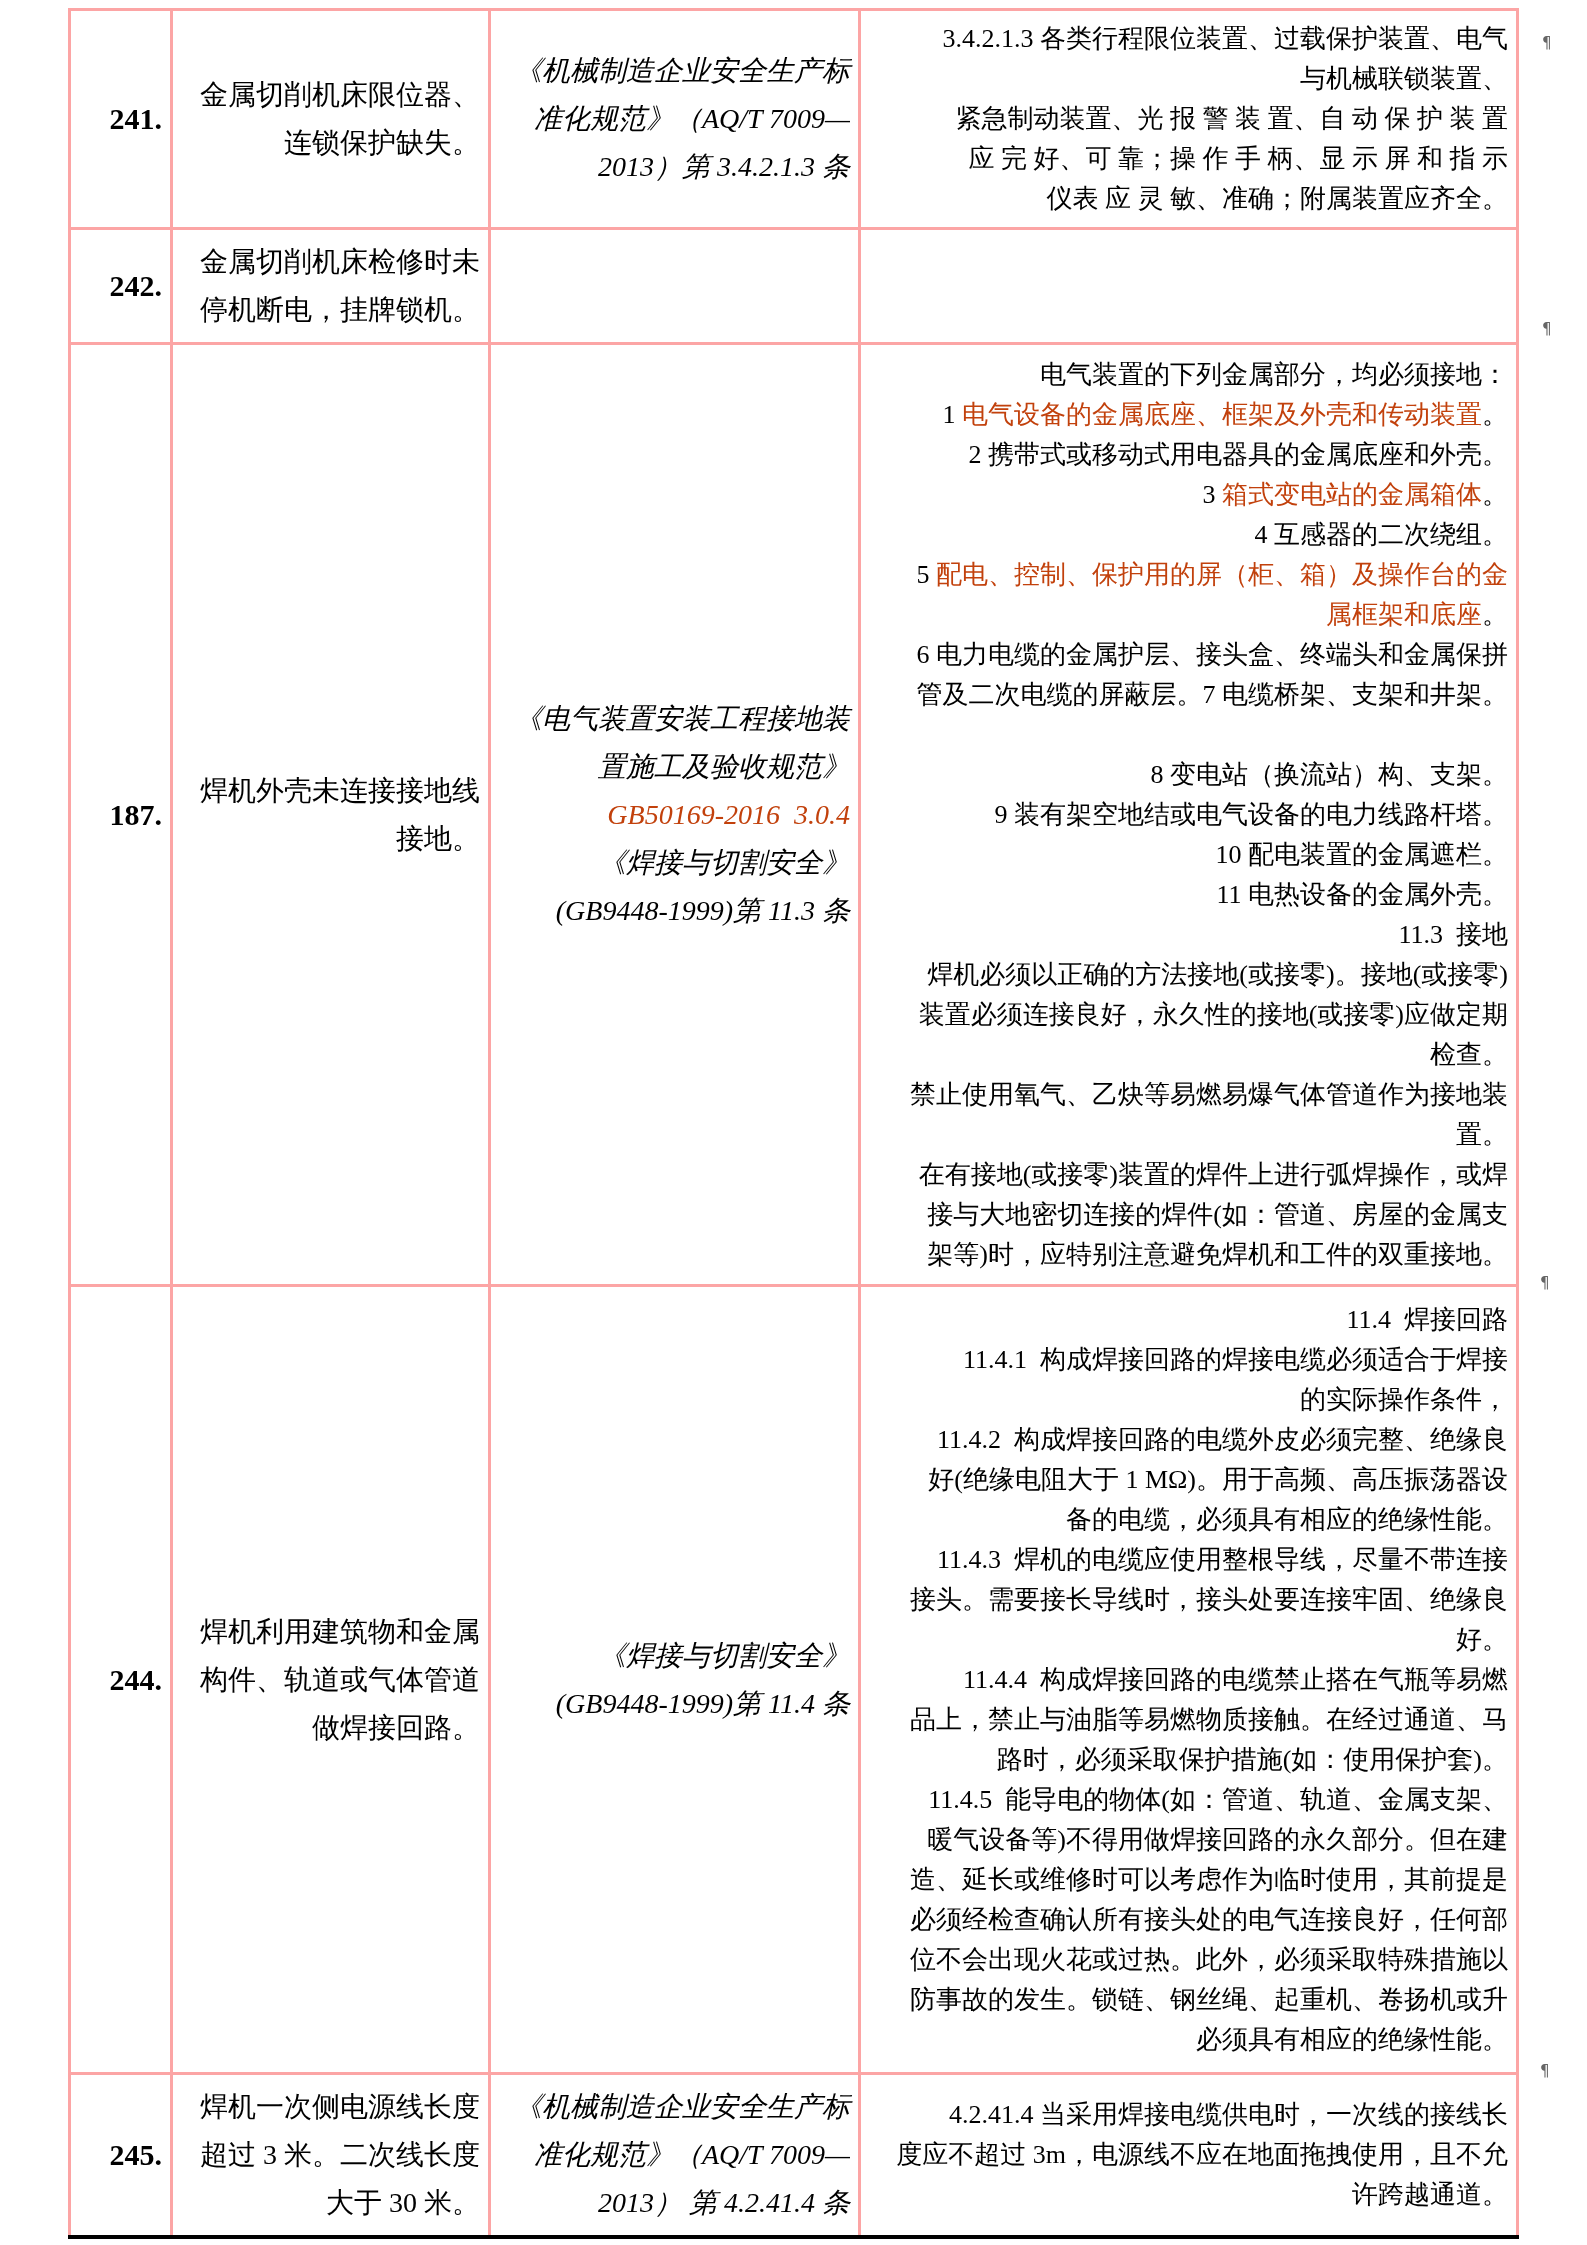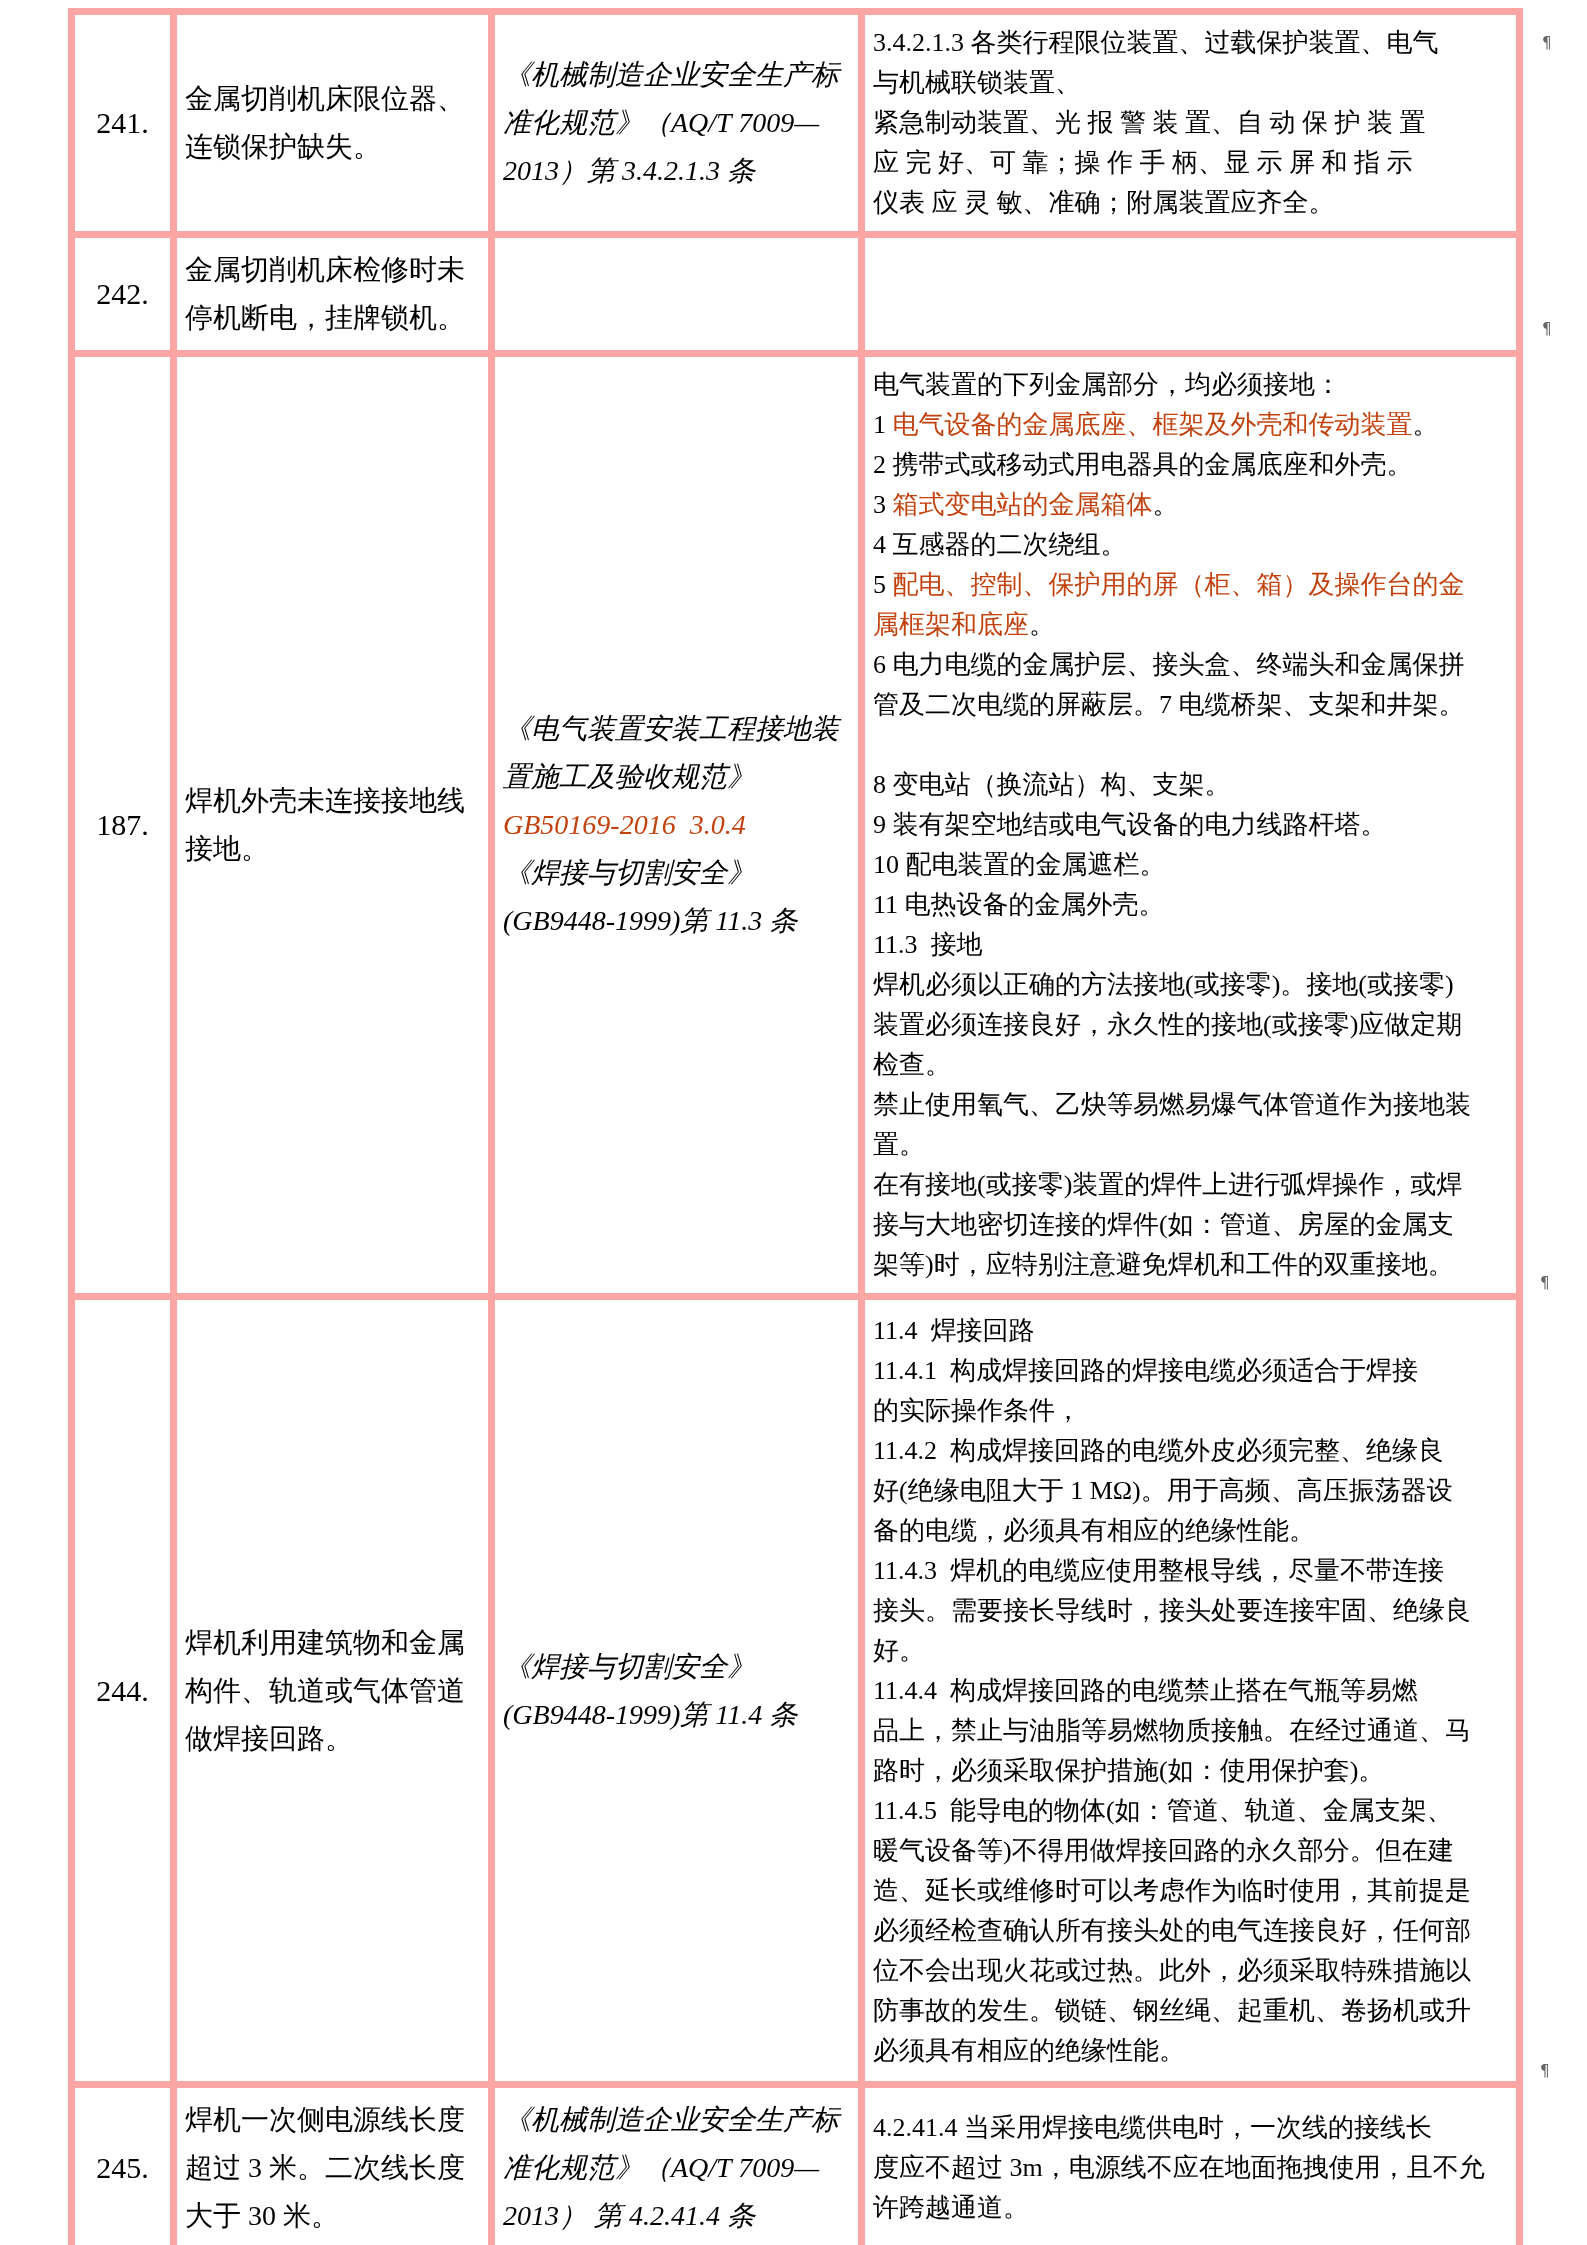--- a/index.html
+++ b/index.html
@@ -4,25 +4,25 @@
 <style>
   html,body{margin:0;padding:0;background:#ffffff;}
   body{width:1587px;height:2245px;font-family:"Liberation Serif","DejaVu Serif",serif;color:#000;}
   .page{position:relative;width:1587px;height:2245px;overflow:hidden;background:#fff;}
   table.doc{
     position:absolute;left:68px;top:8px;width:1448px;
     border-collapse:collapse;table-layout:fixed;
     border:2px solid #000;border-bottom:4px solid #000;
   }
   table.doc td{
-    border:7px solid #fca5a5;
+    border:3px solid #fca5a5;
     vertical-align:middle;
-    padding:8px;overflow:hidden;
+    padding:8px;overflow:hidden;text-align:right;
   }
-  td.num{text-align:center;font-size:30px;}
+  td.num{text-align:center;font-size:30px;font-weight:bold;}
   td.desc{padding:0 8px;font-size:28px;}
   td.ref{padding:0 9px;font-size:28px;font-style:italic;}
   td.detail{padding:0 10px;font-size:26px;}
   .desc .ln,.ref .ln{height:48px;line-height:48px;white-space:pre;}
   .detail .ln{height:40px;line-height:40px;white-space:pre;}
   tr.h241{height:200px;}
   tr.h242{height:98px;}
   tr.h243{height:942px;}
   tr.h244{height:788px;}
   tr.h245{height:148px;}

